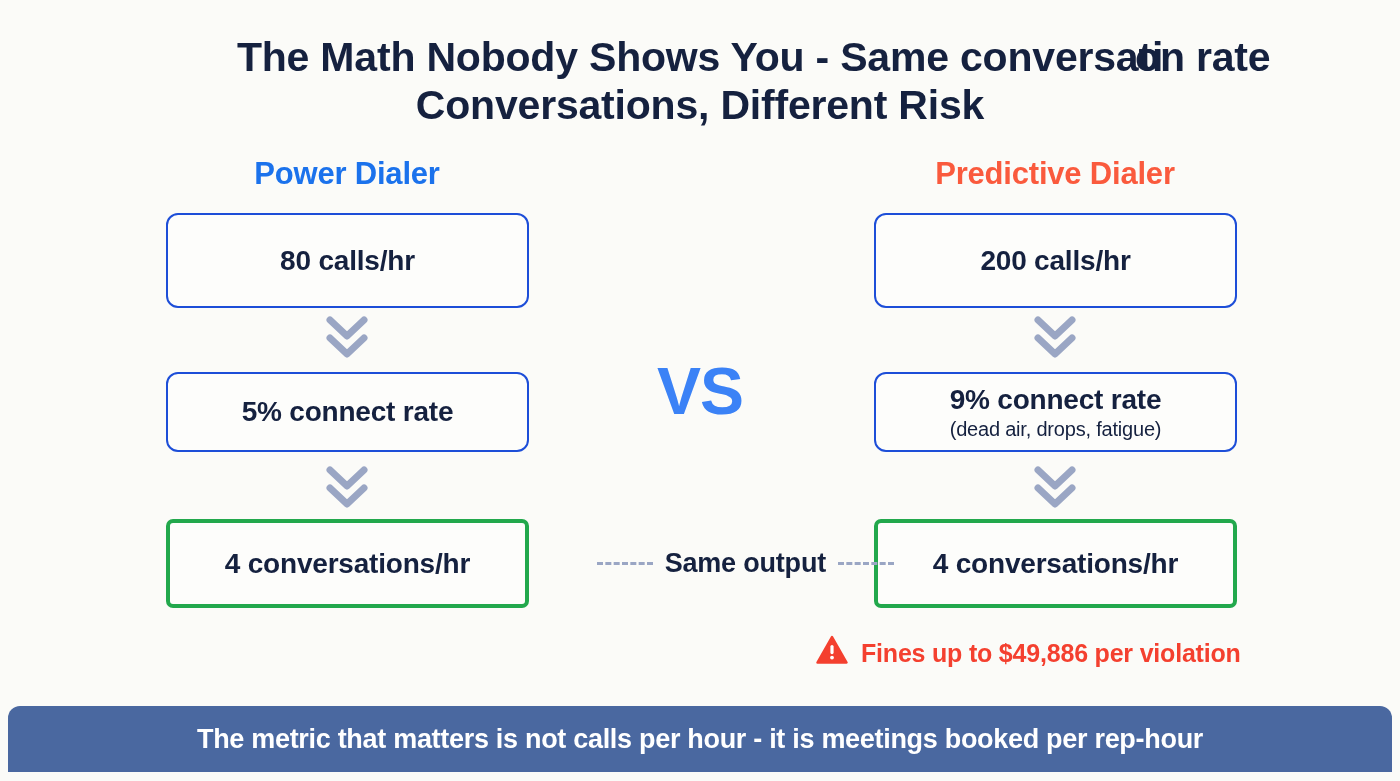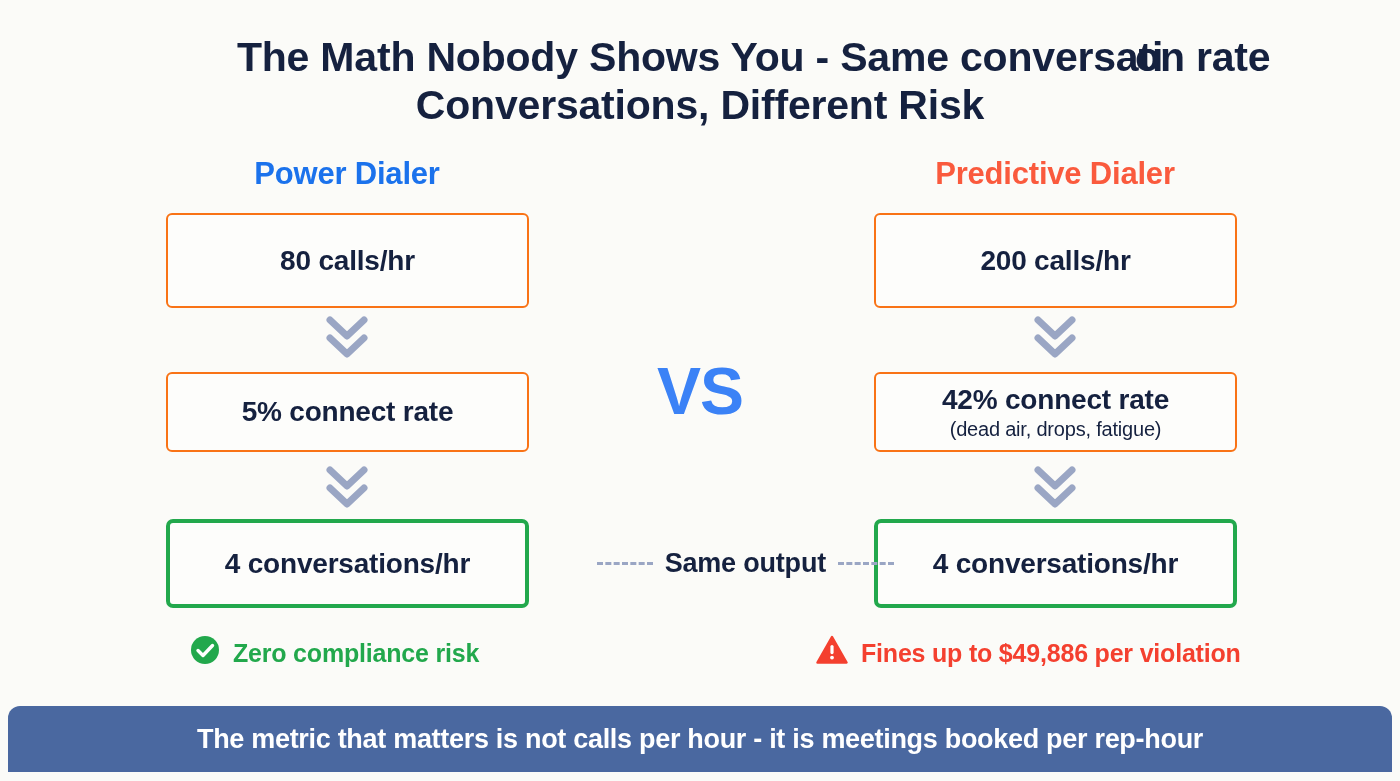--- a/index.html
+++ b/index.html
@@ -69,22 +69,22 @@
     letter-spacing: -0.2px;
   }
   .col-head.left  { left: 137px; color: #1b72ec; }
   .col-head.right { left: 845px; color: #fa5a3d; }
 
   
   .box {
     position: absolute;
     box-sizing: border-box;
     background: #fdfdfb;
-    border: 2px solid #f97316;
-    border-radius: 6px;
+    border: 2px solid #1d4ed8;
+    border-radius: 12px;
     display: flex;
     flex-direction: column;
     align-items: center;
     justify-content: center;
     color: #15213f;
   }
   .box .main {
     font-size: 28px;
     font-weight: bold;
     letter-spacing: -0.2px;
@@ -243,43 +243,34 @@
     <svg viewBox="0 0 54 48" aria-hidden="true">
       <polyline points="10,8 27,24 44,8" fill="none" stroke="#9aa6c4" stroke-width="7" stroke-linecap="round" stroke-linejoin="round"></polyline>
       <polyline points="10,26 27,42 44,26" fill="none" stroke="#9aa6c4" stroke-width="7" stroke-linecap="round" stroke-linejoin="round"></polyline>
     </svg>
   </div>
 
   <div class="box outcome l3">
     <span class="main">4 conversations/hr</span>
   </div>
 
-  <div class="foot left">
-    <span class="ic">
-      <svg width="30" height="30" viewBox="0 0 30 30" aria-hidden="true">
-        <circle cx="15" cy="15" r="14" fill="#22a84c"></circle>
-        <polyline points="8,15.5 13,20.5 22.5,10.5" fill="none" stroke="#ffffff" stroke-width="3.4" stroke-linecap="round" stroke-linejoin="round"></polyline>
-      </svg>
-    </span>
-    <span>Zero compliance risk</span>
-  </div>
 
   <div class="box r1">
     <span class="main">200 calls/hr</span>
   </div>
 
   <div class="chev rc1">
     <svg viewBox="0 0 54 48" aria-hidden="true">
       <polyline points="10,8 27,24 44,8" fill="none" stroke="#9aa6c4" stroke-width="7" stroke-linecap="round" stroke-linejoin="round"></polyline>
       <polyline points="10,26 27,42 44,26" fill="none" stroke="#9aa6c4" stroke-width="7" stroke-linecap="round" stroke-linejoin="round"></polyline>
     </svg>
   </div>
 
   <div class="box r2">
-    <span class="main">42% connect rate</span>
+    <span class="main">9% connect rate</span>
     <span class="sub">(dead air, drops, fatigue)</span>
   </div>
 
   <div class="chev rc2">
     <svg viewBox="0 0 54 48" aria-hidden="true">
       <polyline points="10,8 27,24 44,8" fill="none" stroke="#9aa6c4" stroke-width="7" stroke-linecap="round" stroke-linejoin="round"></polyline>
       <polyline points="10,26 27,42 44,26" fill="none" stroke="#9aa6c4" stroke-width="7" stroke-linecap="round" stroke-linejoin="round"></polyline>
     </svg>
   </div>
 

